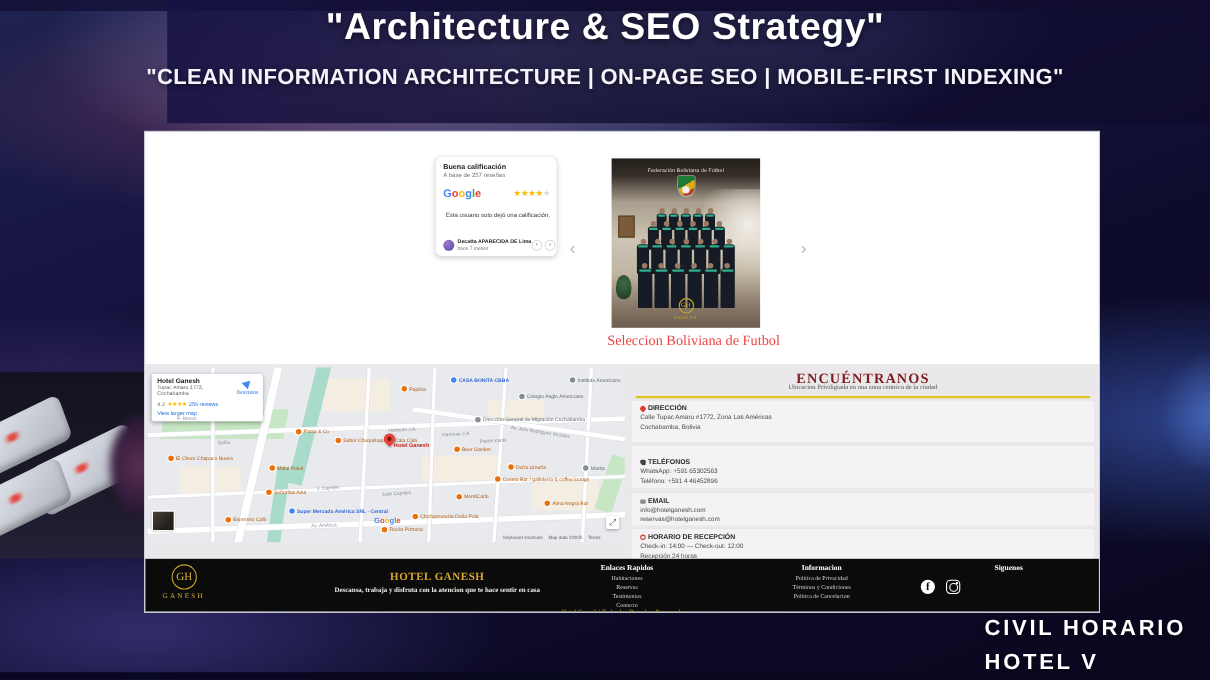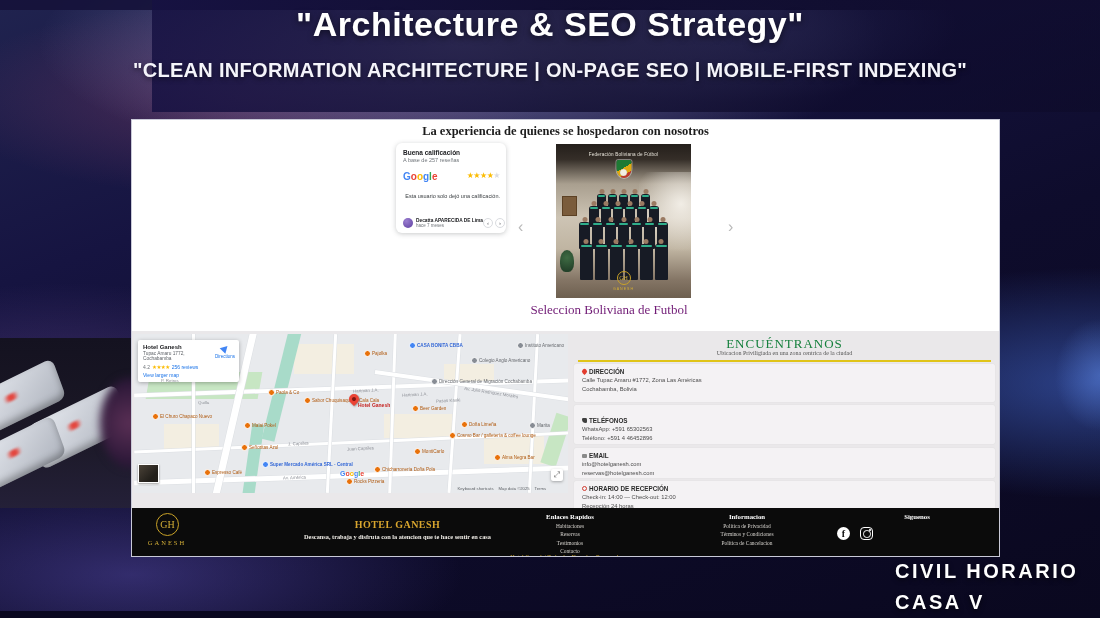--- a/index.html
+++ b/index.html
@@ -84,22 +84,22 @@
     background:radial-gradient(circle,#f3efe2 55%,#8c8c8c);}
   .prow{position:absolute;left:0;width:100%;display:flex;justify-content:center;gap:2px;}
   .player{position:relative;background:#171b25;border-radius:3px 3px 1px 1px;flex:0 0 auto;}
   .player::before{content:"";position:absolute;top:-5px;left:50%;transform:translateX(-50%);
     width:5px;height:5px;border-radius:50%;background:#9a7a62;}
   .player::after{content:"";position:absolute;top:1px;left:1px;right:1px;height:2px;background:#2fae8b;border-radius:1px;}
   .ph-mono{position:absolute;left:50%;bottom:13px;transform:translateX(-50%);width:12px;height:12px;
     border:1px solid #c9a227;border-radius:50%;color:#d4af37;font-size:6px;line-height:12px;text-align:center;}
   .ph-mono-name{position:absolute;left:0;bottom:7px;width:100%;text-align:center;color:#d4af37;
     font-size:3.6px;letter-spacing:1px;}
-  .photo-caption{position:absolute;left:388px;top:182px;width:178px;text-align:center;
-    font-size:13px;color:#701a75;}
+  .photo-caption{position:absolute;left:420px;top:182px;width:178px;
+    font-size:13px;color:#ef4444;}
 
   
   .loc-band{position:absolute;left:0;top:211px;width:869px;height:177px;background:#eae8ea;}
   .map{position:absolute;left:2px;top:3px;width:434px;height:159px;background:#e8eaed;overflow:hidden;}
   .road{position:absolute;background:#fff;box-shadow:0 0 0 .5px #dcdfe3;}
   .park{position:absolute;background:#c7e6c3;}
   .canal{position:absolute;background:#a8dbc9;}
   .blockb{position:absolute;background:#f3eee1;}
   .poi{position:absolute;display:flex;align-items:center;gap:1px;white-space:nowrap;}
   .poi i{width:5px;height:5px;border-radius:50%;background:#e8710a;border:.5px solid #fff;flex:0 0 auto;}
@@ -131,21 +131,21 @@
     text-shadow:0 0 2px #fff;}
   .map-attr{position:absolute;right:22px;bottom:2px;font-size:4.2px;color:#5f6368;display:flex;gap:5px;}
   .map-fs{position:absolute;right:5px;bottom:12px;width:12px;height:12px;background:#fff;border-radius:2px;
     box-shadow:0 1px 3px rgba(0,0,0,.3);color:#666;font-size:8px;line-height:12px;text-align:center;}
   .map-thumb{position:absolute;left:4px;bottom:10px;width:19px;height:17px;border:1px solid #fff;
     background:linear-gradient(135deg,#4a4238,#23201b 70%);box-shadow:0 1px 2px rgba(0,0,0,.4);}
 
   
   .contact{position:absolute;left:436px;top:0;width:433px;height:177px;}
   .ct-head{position:absolute;left:0;top:5px;width:100%;text-align:center;font-size:13px;
-    font-weight:400;letter-spacing:1px;color:#15803d;}
+    font-weight:700;letter-spacing:1px;color:#7f1d1d;}
   .ct-sub{position:absolute;left:0;top:19px;width:100%;text-align:center;font-size:6px;color:#555;}
   .ct-line{position:absolute;left:10px;right:10px;top:29px;height:2px;background:#e0c418;}
   .ct-card{position:absolute;left:6px;right:6px;background:#f4f2f4;border-radius:2px;
     padding:4px 0 0 8px;box-sizing:border-box;box-shadow:0 0 0 .5px #e3e1e3;}
   .ct-title{font-size:6.3px;font-weight:700;color:#2b2b2b;display:flex;align-items:center;gap:2px;}
   .ct-text{font-size:5.8px;color:#4c4c4c;line-height:1.55;margin-top:1px;}
   .ci{display:inline-block;width:5px;height:5px;flex:0 0 auto;}
   .ci-pin{background:#e23b2e;border-radius:50% 50% 50% 0;transform:rotate(-45deg);}
   .ci-phone{background:#3f3f3f;border-radius:1.5px 1.5px 1.5px 4px;}
   .ci-mail{height:4px;background:#8a8a8a;border-radius:1px;}
@@ -195,26 +195,25 @@
         <i></i>
       </div>
     <div class="kb-blob"></div>
   </div>
   <div class="bg-botbar"></div>
 
   <div class="slide-title">"Architecture &amp; SEO Strategy"</div>
   <div class="slide-sub">"CLEAN INFORMATION ARCHITECTURE | ON-PAGE SEO | MOBILE-FIRST INDEXING"</div>
   <div class="watermark">
     <div>CIVIL HORARIO</div>
-    <div>CASA V</div>
+    <div>HOTEL V</div>
   </div>
 
   <div class="site">
 
-    <div class="exp-heading serif">La experiencia de quienes se hospedaron con nosotros</div>
 
     <div class="review-card">
       <div class="rc-title">Buena calificación</div>
       <div class="rc-sub">A base de 257 reseñas</div>
       <div class="rc-row">
         <span class="g-logo"><span style="color: rgb(66, 133, 244);">G</span><span style="color: rgb(234, 67, 53);">o</span><span style="color: rgb(251, 188, 5);">o</span><span style="color: rgb(66, 133, 244);">g</span><span style="color: rgb(52, 168, 83);">l</span><span style="color: rgb(234, 67, 53);">e</span></span>
         <span class="rc-stars"><span>★★★★</span><span class="off">★</span></span>
       </div>
       <div class="rc-note">Esta usuario solo dejó una calificación.</div>
       <div class="rc-footer">

